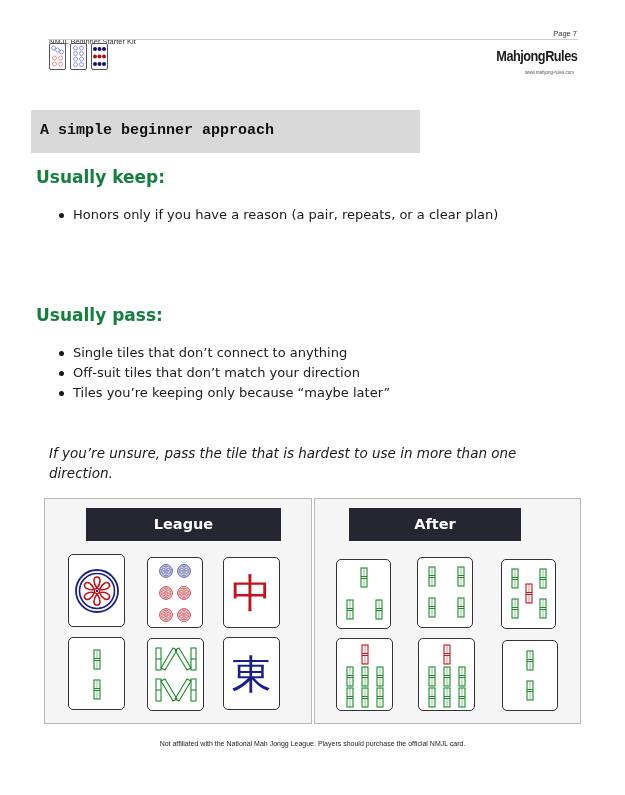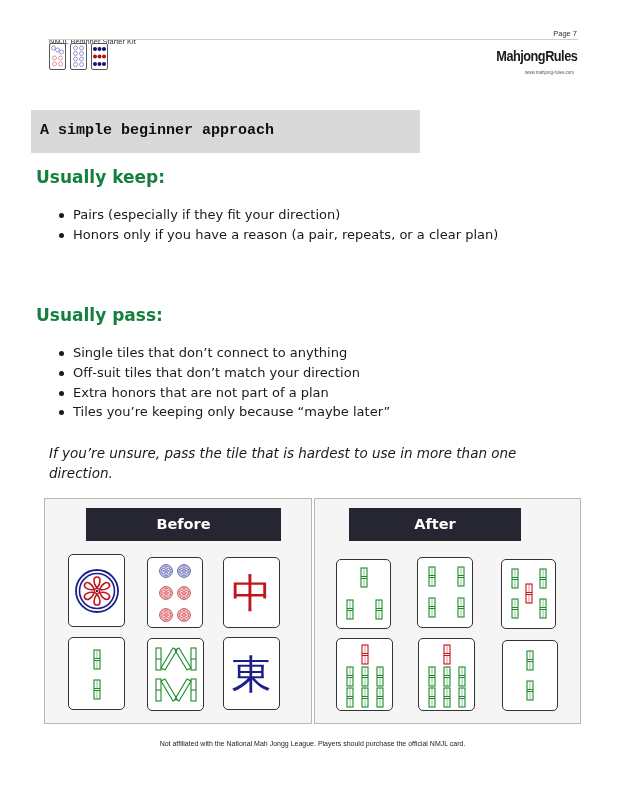--- a/index.html
+++ b/index.html
@@ -90,29 +90,27 @@
 </div>
 
 <div class="abs brand">MahjongRules</div>
 <div class="abs brand-url">www.mahjong-rules.com</div>
 
 <div class="abs section-band"></div>
 <div class="abs section-title">A simple beginner approach</div>
 
 <div class="abs subhead" style="top:167px;">Usually keep:</div>
 <ul class="bullets" style="top:205px;">
-  <li>Pairs (especially if they fit your direction)</li>
   <li>Honors only if you have a reason (a pair, repeats, or a clear plan)</li>
 </ul>
 
 <div class="abs subhead" style="top:305px;">Usually pass:</div>
 <ul class="bullets" style="top:343px;">
   <li>Single tiles that don’t connect to anything</li>
   <li>Off-suit tiles that don’t match your direction</li>
-  <li>Extra honors that are not part of a plan</li>
   <li>Tiles you’re keeping only because “maybe later”</li>
 </ul>
 
 <div class="abs tip">If you’re unsure, pass the tile that is hardest to use in more than one direction.</div>
 
 <svg width="0" height="0" style="position:absolute">
   <defs>
     <g id="bam-g">
       <rect x="0" y="0" width="6" height="19" fill="#fff" stroke="#1e8a2a" stroke-width="1.1"></rect>
       <line x1="0" y1="8.5" x2="6" y2="8.5" stroke="#1e8a2a" stroke-width="1"></line>
@@ -150,21 +148,21 @@
           <circle cx="2.4" cy="1.4" r="1.2"></circle>
         <circle cx="0" cy="2.8" r="1.2"></circle>
           <circle cx="-2.4" cy="1.4" r="1.2"></circle>
           <circle cx="-2.4" cy="-1.4" r="1.2"></circle>
       </g>
     </g>
   </defs>
 </svg>
 
 <div class="abs panel" style="left:44px; top:498px; width:268px; height:226px;"></div>
-<div class="panel-header" style="left:86px; top:508px; width:195px; height:33px;">Before</div>
+<div class="panel-header" style="left:86px; top:508px; width:195px; height:33px;">League</div>
 
 <div class="tile" style="left:68px; top:554px;">
   <svg width="46" height="46" viewBox="-23 -23 46 46">
     <circle r="21" fill="none" stroke="#1b1f8a" stroke-width="1.8"></circle>
     <circle r="17.5" fill="none" stroke="#1b1f8a" stroke-width="1.6"></circle>
     <g fill="none" stroke="#c0151c" stroke-width="1.6">
       <path d="M0,-3 C-4,-8 -4,-14 0,-14 C4,-14 4,-8 0,-3 Z"></path>
       <path d="M0,-3 C-4,-8 -4,-14 0,-14 C4,-14 4,-8 0,-3 Z" transform="rotate(60)"></path>
       <path d="M0,-3 C-4,-8 -4,-14 0,-14 C4,-14 4,-8 0,-3 Z" transform="rotate(120)"></path>
       <path d="M0,-3 C-4,-8 -4,-14 0,-14 C4,-14 4,-8 0,-3 Z" transform="rotate(180)"></path>

